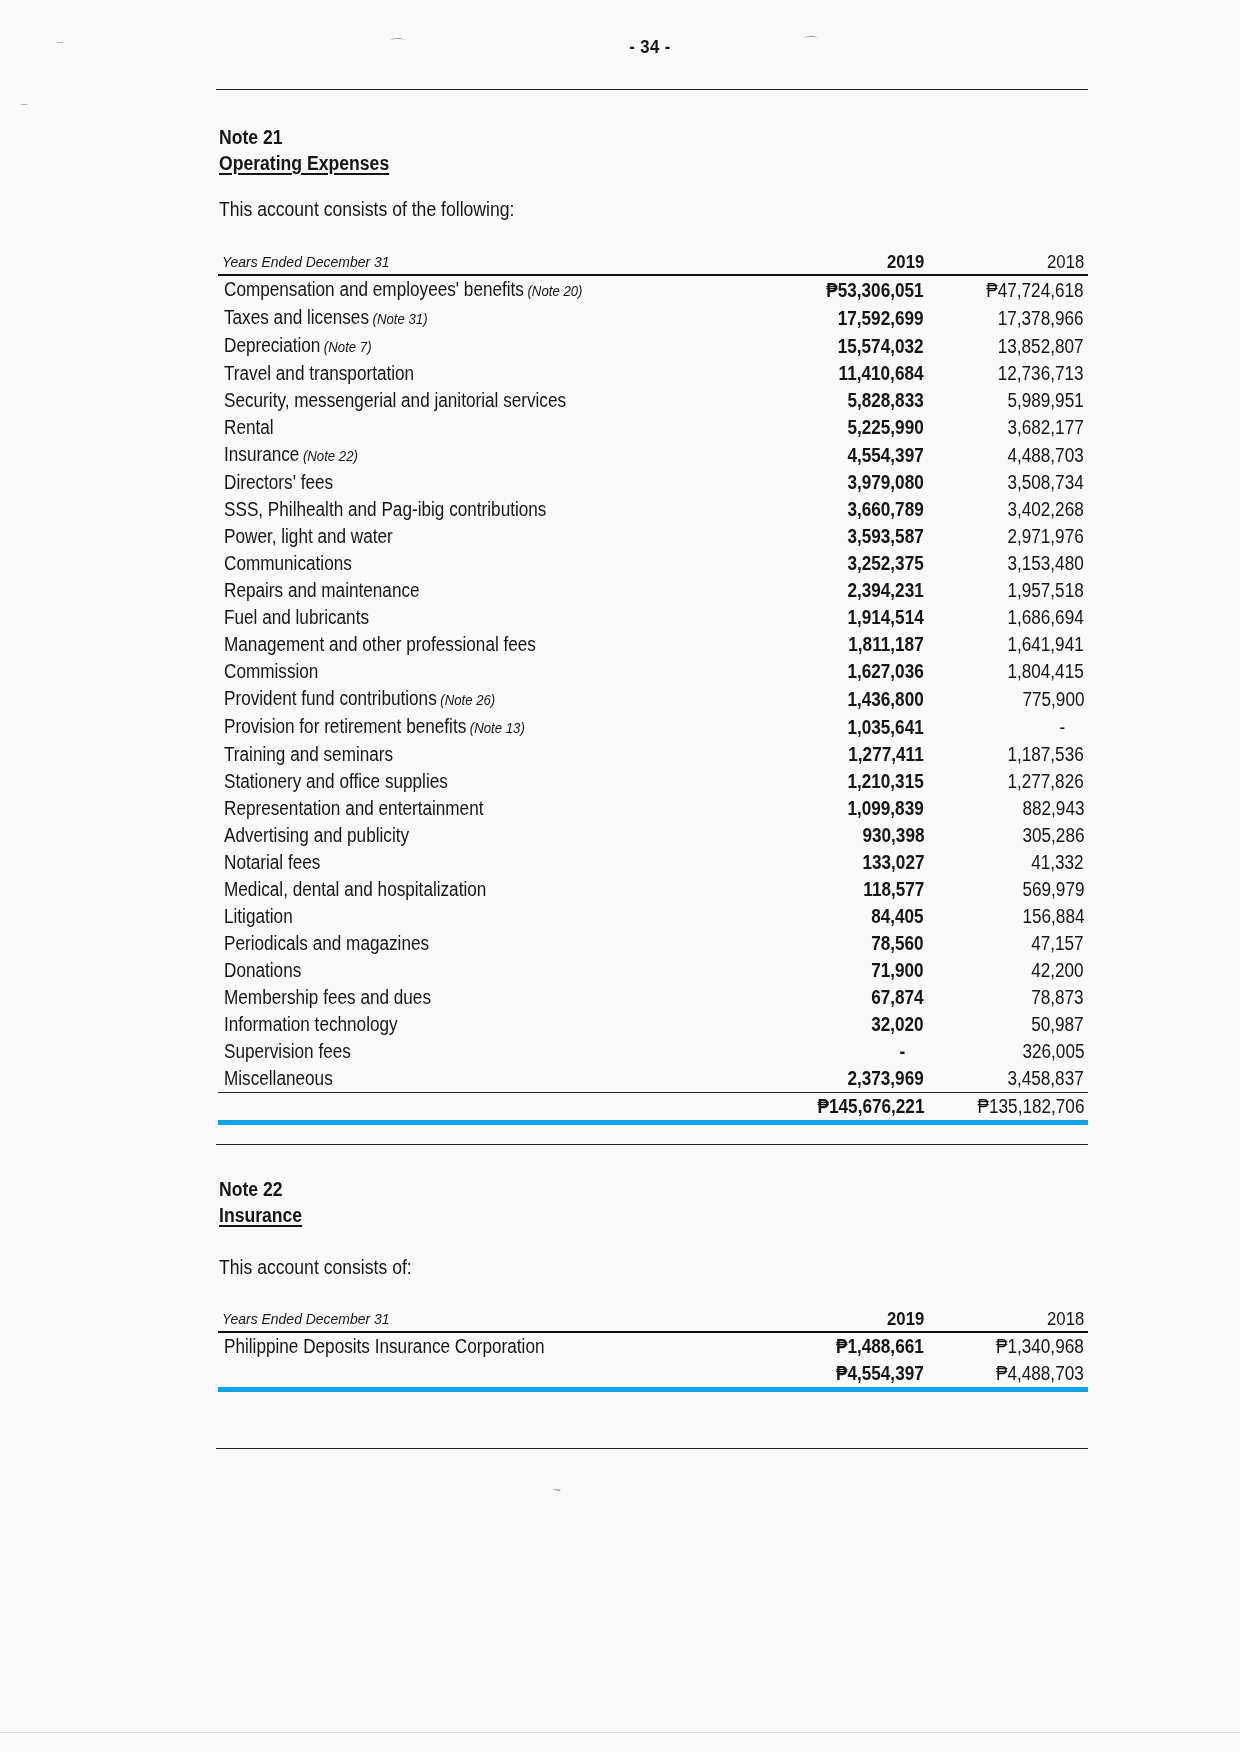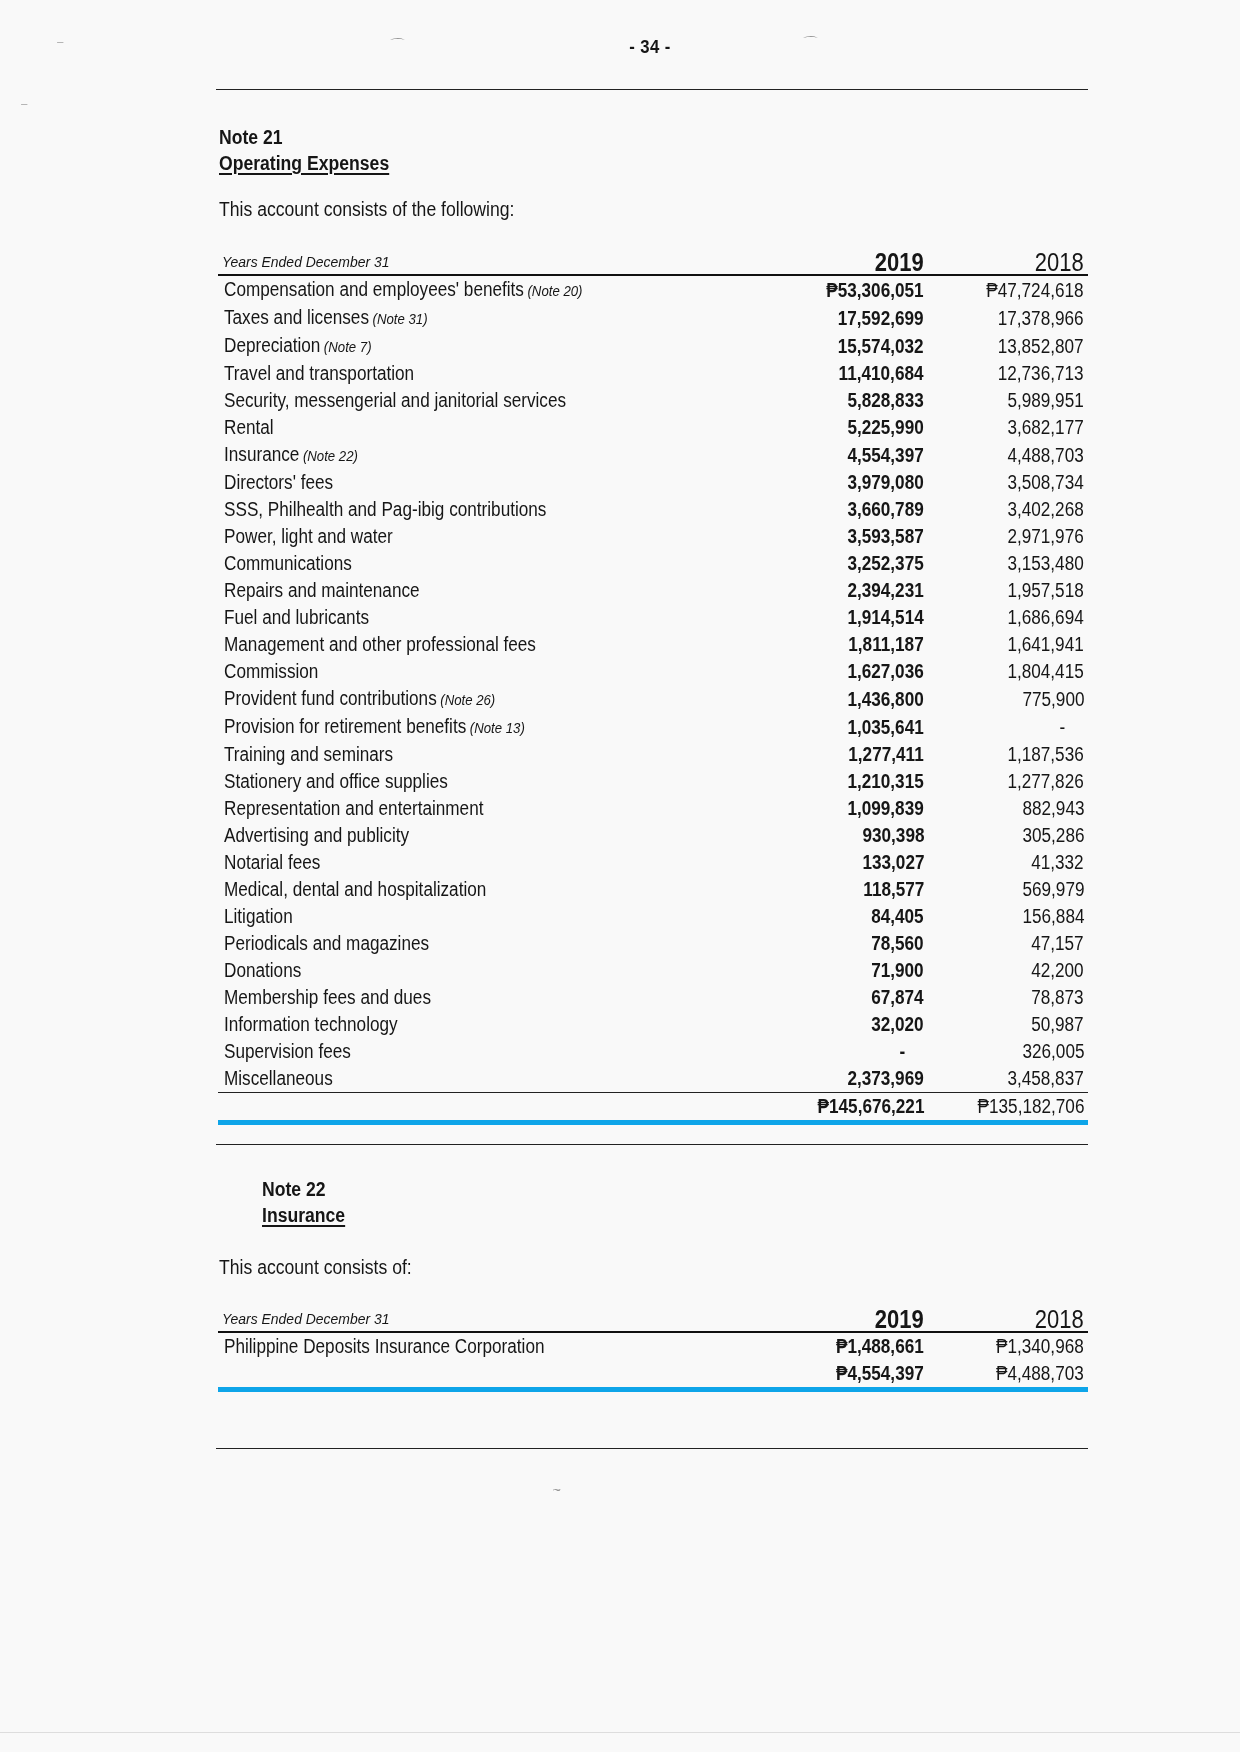--- a/index.html
+++ b/index.html
@@ -18,21 +18,21 @@
   table.fin td.label { padding-left:6px; }
   table.fin td.label span.t { display:inline-block; transform:scaleX(0.88); transform-origin:left; }
   table.fin td.num { text-align:right; width:150px; }
   table.fin td.num span { display:inline-block; transform:scaleX(0.88); transform-origin:right; }
   table.fin td.c19 { font-weight:bold; padding-right:0; }
   table.fin td.c18 { width:160px; padding-right:4px; }
   .note-ref { font-style:italic; font-size:15px; margin-left:4px; }
   tr.head td { height:24px; line-height:24px; border-bottom:2.2px solid #111; }
   tr.head td.label { font-style:italic; font-size:15.5px; padding-left:4px;margin-left:32px; }
   tr.head td.label span.t { transform:scaleX(0.9); }
-  tr.head td.num { font-size:25px; }
+  tr.head td.num { font-size:19px; }
   tr.last td { border-bottom:1.4px solid #222;margin-top:8px; }
   tr.total td { height:27px; }
   tr.total td.c19 span, tr.total td.c18 span { }
   tr.total td { border-bottom:5px solid #0ea5e9; }
   .dash { padding-right:22px; }
   .smudge { position:absolute; font-size:11px; color:#777; transform:scaleX(1.6); }
   .footer-line { position:absolute; left:0; top:1732px; width:1240px; border-top:1px solid #ddd; }
 </style>
 </head>
 <body>
@@ -215,21 +215,21 @@
           <td class="num c19"><span>₱145,676,221</span></td>
           <td class="num c18"><span>₱135,182,706</span></td>
         </tr>
       </tbody>
   </table>
 
   <div class="rule" style="top:1144px;"></div>
 </section>
 
 <section>
-  <div class="note-block" style="top:1176px;margin-left:43px;">
+  <div class="note-block" style="top:1176px;">
     <div class="note-number">Note 22</div>
     <div class="note-title">Insurance</div>
   </div>
   <div class="note-block intro" style="top:1256px;">This account consists of:</div>
 
   <table class="fin" id="t22" style="top:1307px;">
     <tbody>
       <tr class="head">
         <td class="label"><span class="t">Years Ended December 31</span></td>
         <td class="num c19"><span>2019</span></td>

